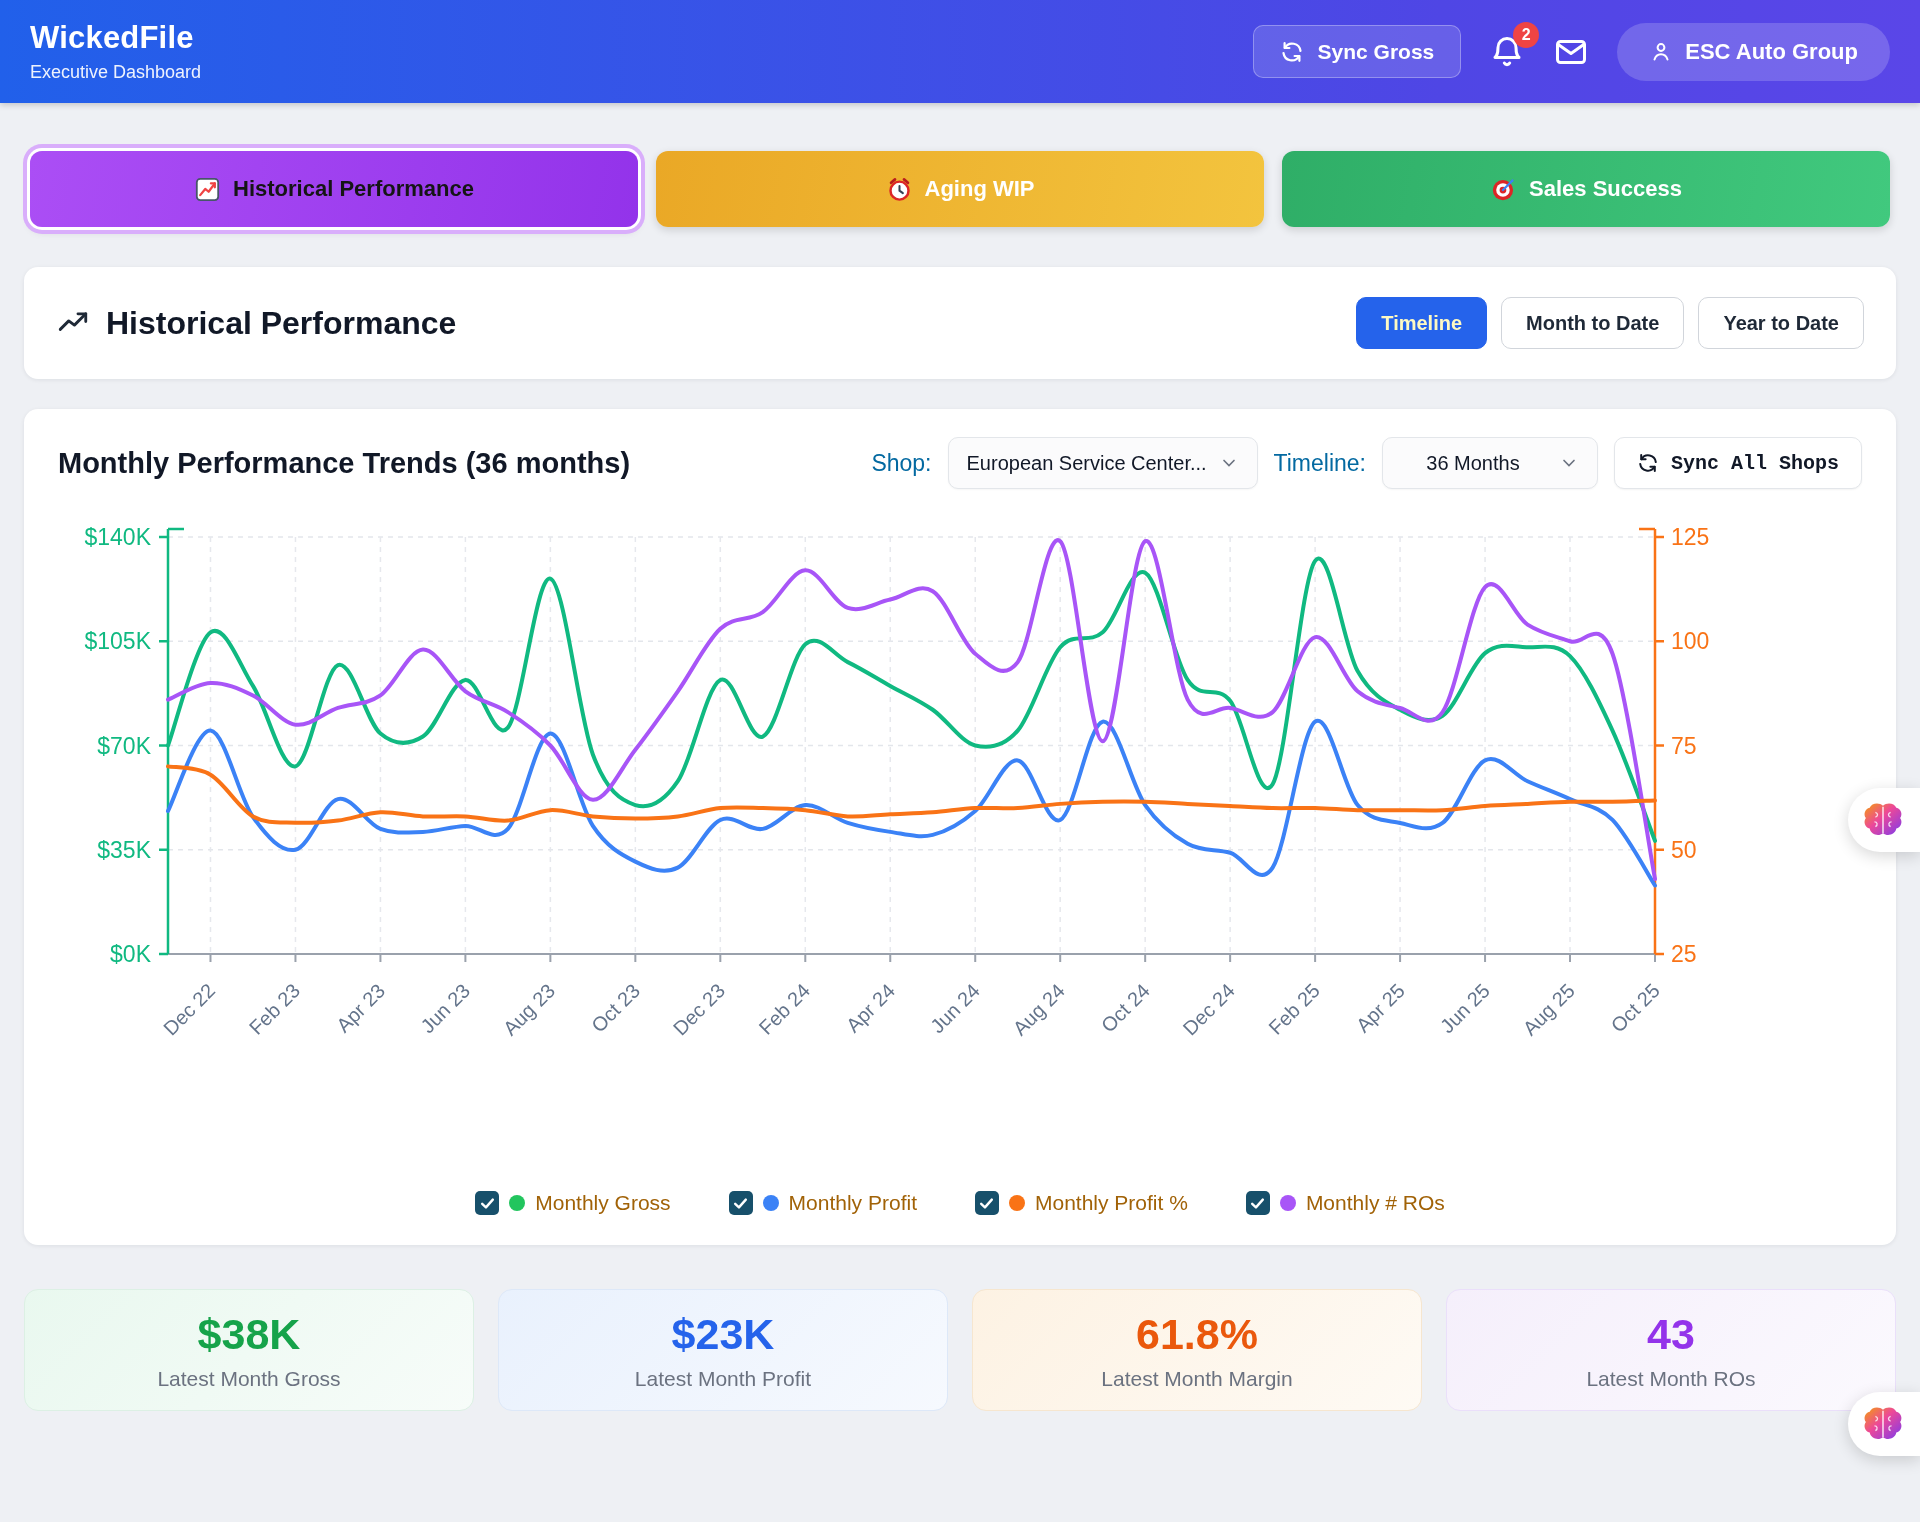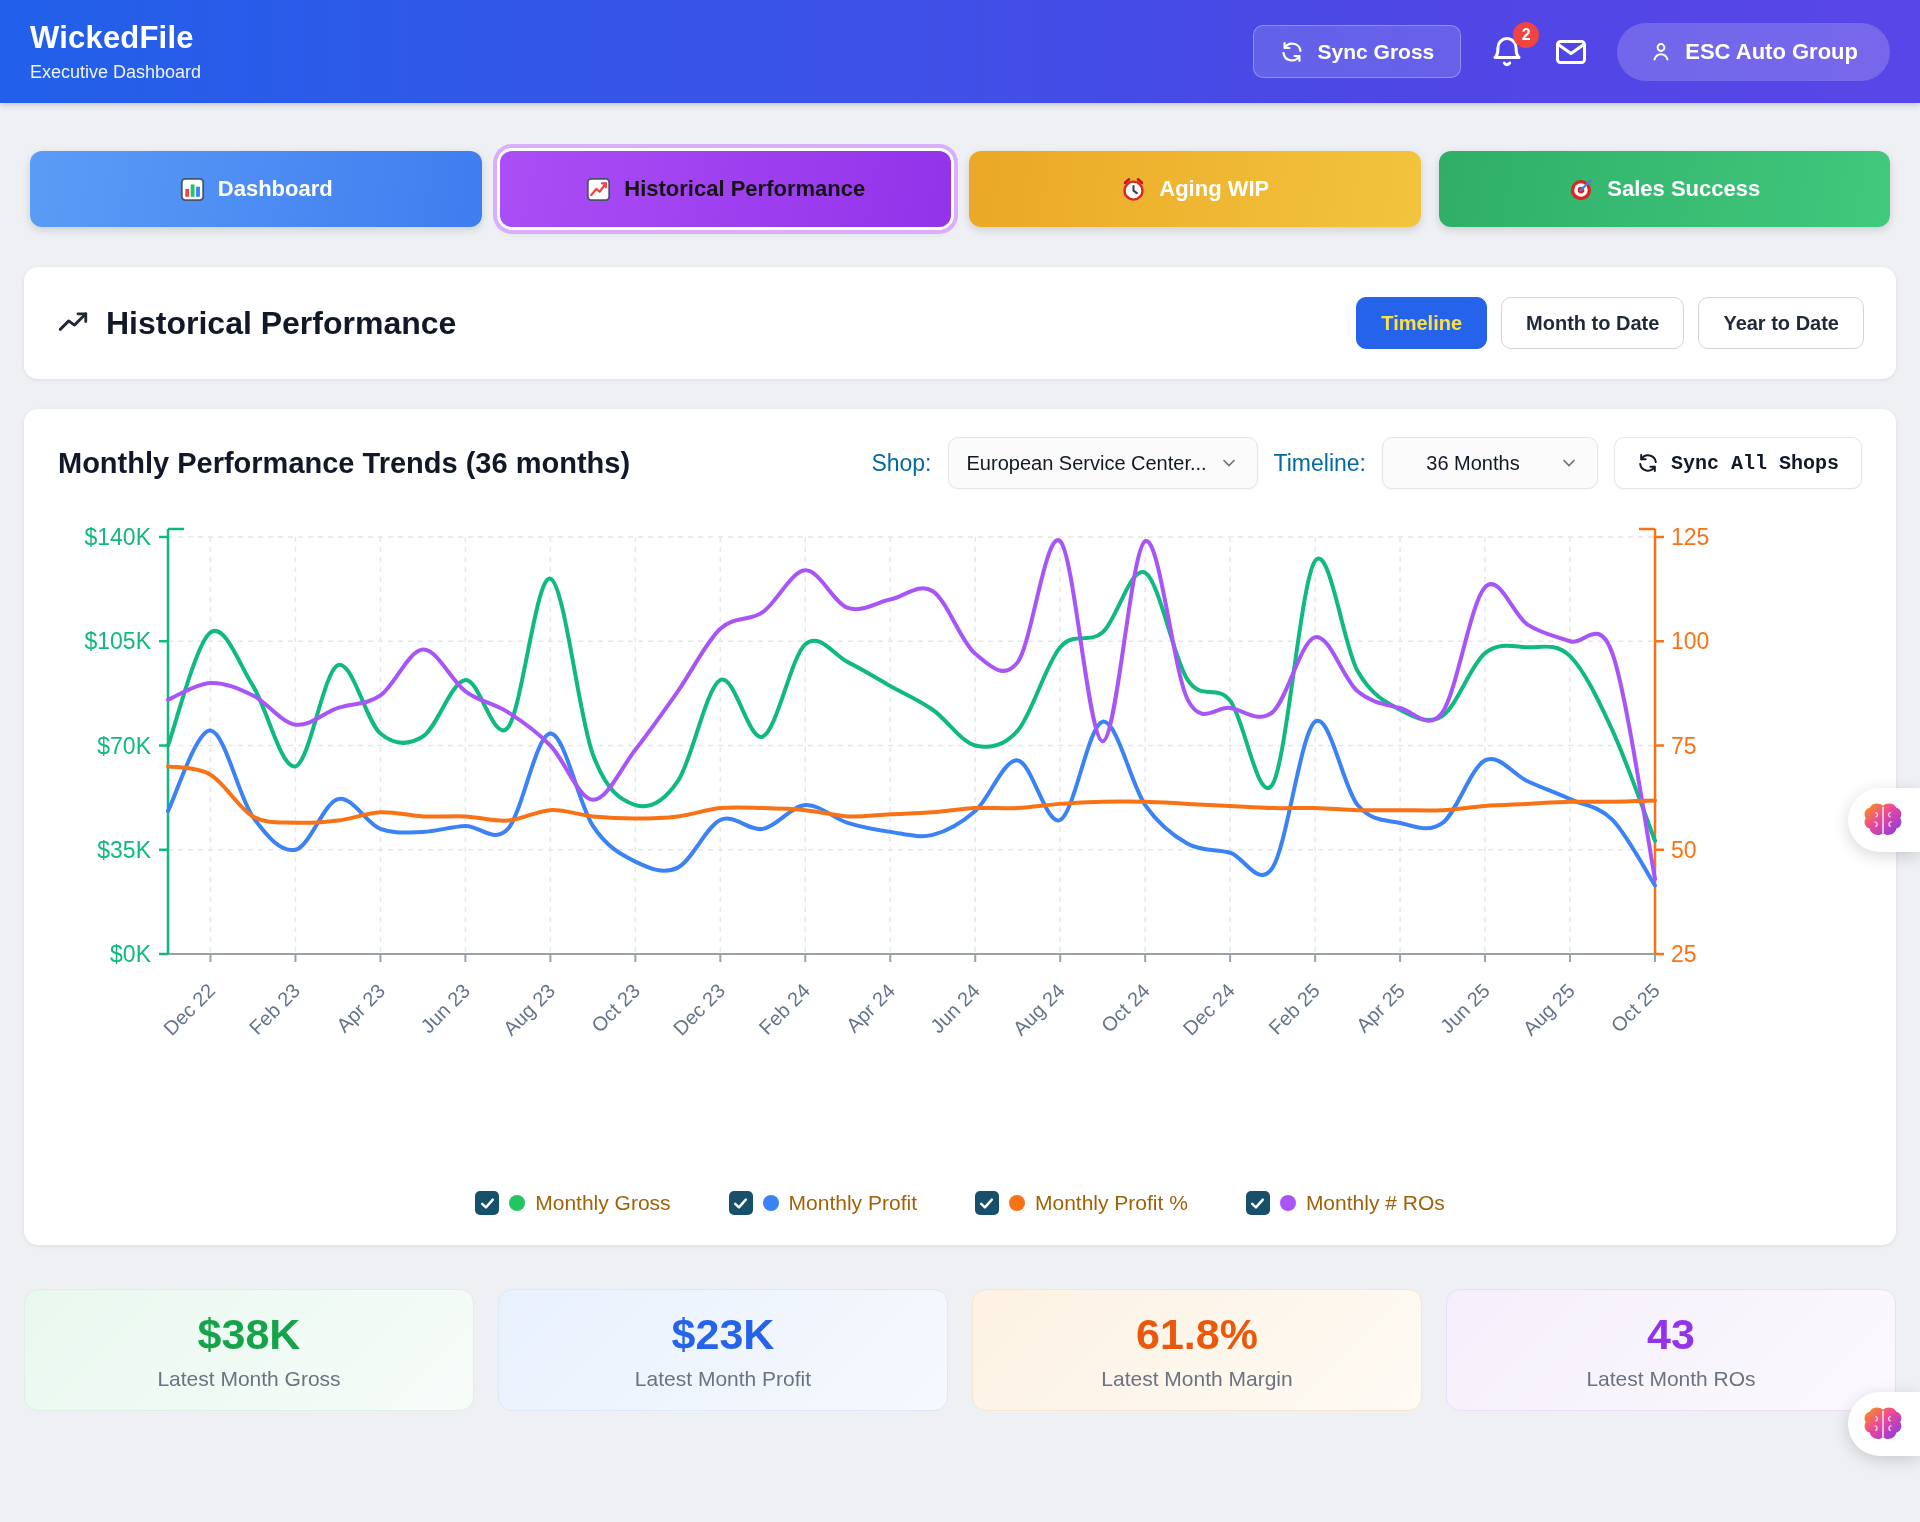--- a/index.html
+++ b/index.html
@@ -67,21 +67,21 @@
     box-shadow:0 1px 4px rgba(16,24,40,.08);
   }
   .section-header { margin:40px 24px 0; padding:30px 32px; display:flex; align-items:center; justify-content:space-between; }
   .section-title { display:flex; align-items:center; gap:16px; font-size:32px; font-weight:bold; color:#111827; }
   .view-btns { display:flex; gap:14px; }
   .view-btn {
     height:52px; padding:0 24px; border-radius:10px; cursor:pointer;
     font-size:20px; font-weight:600; font-family:inherit;
     background:#fff; border:1px solid #d1d5db; color:#1f2937;
   }
-  .view-btn.active { background:#2563eb; border-color:#2563eb; color:#fde047; }
+  .view-btn.active { background:#2563eb; border-color:#2563eb; color:#fef9c3; }
   
   .chart-card { margin:30px 24px 0; padding:28px 34px 30px; }
   .chart-head { display:flex; align-items:center; justify-content:space-between; margin-bottom:20px; }
   .chart-title { font-size:29px; font-weight:bold; color:#111827; }
   .chart-controls { display:flex; align-items:center; gap:16px; }
   .ctl-label { font-size:23px; color:#0369a1; }
   .select-box {
     height:52px; border-radius:10px; background:#fbfbfc; border:1px solid #e3e6ea;
     display:flex; align-items:center; justify-content:space-between; gap:14px;
     padding:0 18px; cursor:pointer; font-size:20px; color:#111827;
@@ -174,31 +174,20 @@
           <circle cx="12" cy="7.5" r="3.4"></circle>
             <path d="M5.5 19.5c1-3.6 3.6-5.3 6.5-5.3s5.5 1.7 6.5 5.3"></path>
         </svg>
       </span>
       <span>ESC Auto Group</span>
     </button>
   </div>
 </header>
 
 <nav class="nav-tabs">
-  <button class="nav-tab tab-dashboard">
-    <span style="display:flex;">
-      <svg width="27" height="27" viewBox="0 0 24 24">
-        <rect x="2.5" y="2.5" width="19" height="19" rx="3" fill="#fff" stroke="#475569" stroke-width="1.6"></rect>
-        <rect x="5.6" y="11.5" width="3.4" height="7" fill="#ef4444"></rect>
-        <rect x="10.4" y="7.5" width="3.4" height="11" fill="#22c55e"></rect>
-        <rect x="15.2" y="9.5" width="3.4" height="9" fill="#3b82f6"></rect>
-      </svg>
-    </span>
-    <span>Dashboard</span>
-  </button>
   <button class="nav-tab tab-hp">
     <span style="display:flex;">
       <svg width="27" height="27" viewBox="0 0 24 24">
         <rect x="2.5" y="2.5" width="19" height="19" rx="3" fill="#fff" stroke="#475569" stroke-width="1.6"></rect>
         <polyline points="5.5,17 10,11.5 13,14 18.5,6.5" fill="none" stroke="#ef4444" stroke-width="2" stroke-linecap="round" stroke-linejoin="round"></polyline>
         <polyline points="15,6.5 18.5,6.5 18.5,10" fill="none" stroke="#ef4444" stroke-width="2" stroke-linecap="round" stroke-linejoin="round"></polyline>
       </svg>
     </span>
     <span>Historical Performance</span>
   </button>

